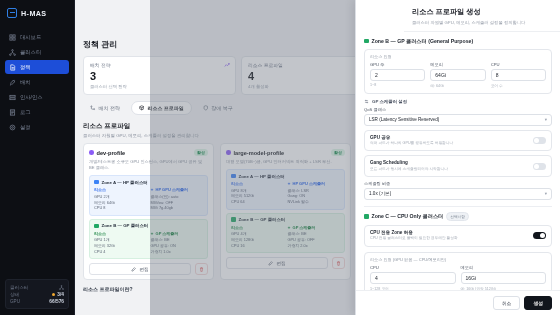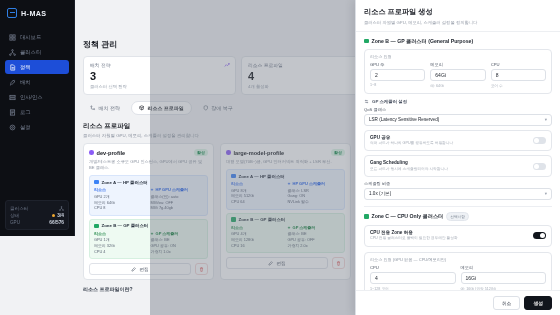--- a/index.html
+++ b/index.html
@@ -6,21 +6,21 @@
   html, body {
     width: 560px; height: 315px;
     font-family: "Liberation Sans", sans-serif;
     background: #f1f2f4;
     overflow: hidden;
   }
   .app { display: flex; width: 560px; height: 315px; position: relative; }
 
   
   .sidebar {
-    width: 75px; height: 236px;
+    width: 75px; height: 315px;
     background: #0d0f14;
     display: flex; flex-direction: column;
     flex: 0 0 75px;
     border-right: 1px solid #1b1f28;
   }
   .brand {
     display: flex; align-items: center; gap: 4px;
     padding: 8px 6px 10px 7px;
   }
   .brand-mark {
@@ -141,21 +141,21 @@
   }
 
   
   .panel {
     position: absolute; right: 0; top: 0;
     width: 205px; height: 315px; background: #ffffff;
     border-left: 1px solid #dcdfe5;
     box-shadow: -3px 0 8px rgba(20,25,35,.10);
     display: flex; flex-direction: column;
   }
-  .panel-head { padding: 7px 8px 6px 8px; border-bottom: 1px solid #edeff2; }
+  .panel-head { padding: 7px 8px 6px 8px; border-bottom: 1px solid #edeff2; margin-left: 48px; }
   .panel-title { font-size: 7.2px; font-weight: bold; color: #151820; }
   .panel-desc { font-size: 4.3px; color: #949bA7; margin-top: 2.5px; }
   .panel-body { flex: 1 1 auto; overflow: hidden; padding: 6px 8px 0 8px; }
 
   .zsec { margin-bottom: 6px; }
   .zsec-head { display: flex; align-items: center; gap: 3px; margin-bottom: 4px; }
   .zsec-title { font-size: 5.2px; font-weight: bold; color: #222831; }
   .zsec-tag {
     font-size: 3.7px; padding: 1px 3px; border-radius: 6px;
     background: #eef1f5; color: #77808f; border: 1px solid #e2e6ec;

